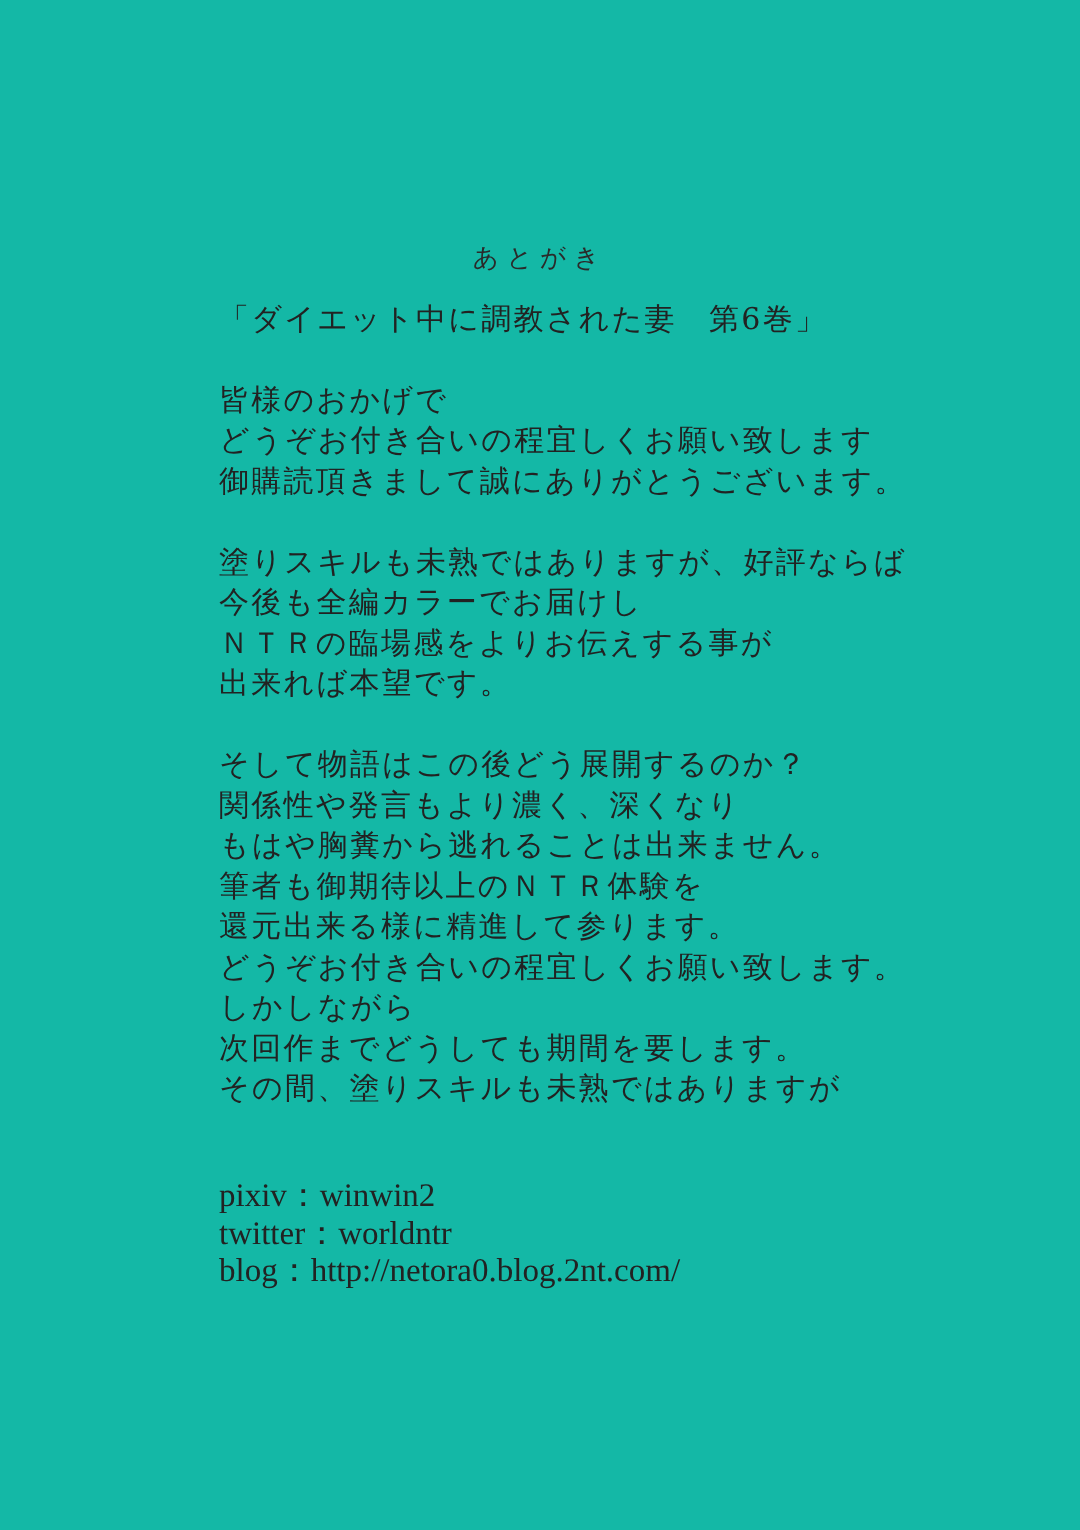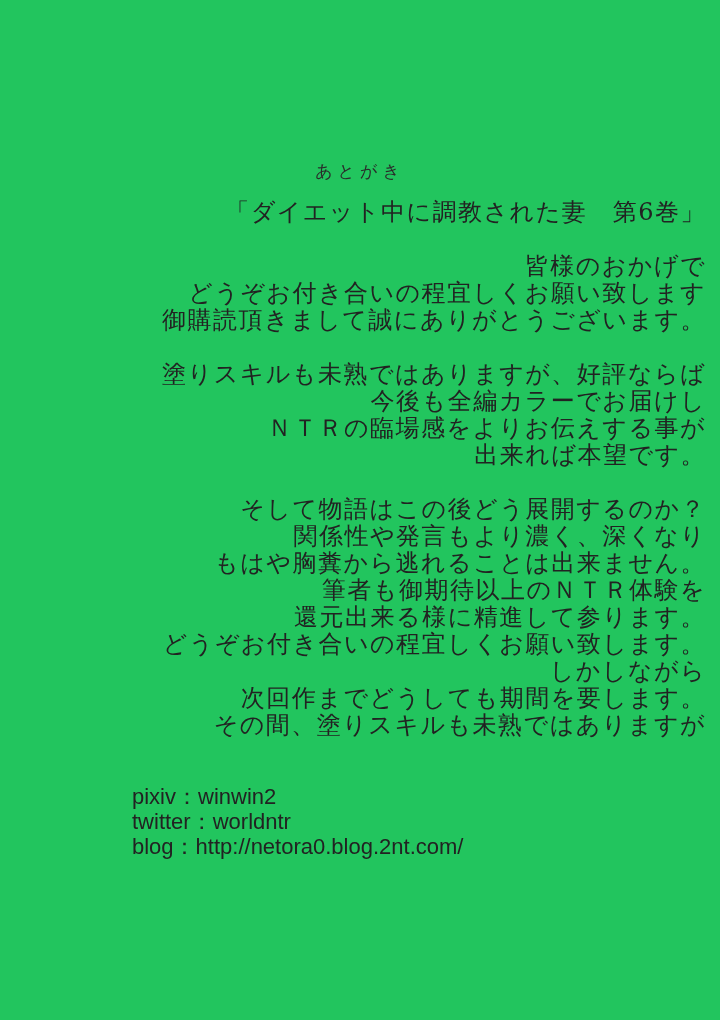--- a/index.html
+++ b/index.html
@@ -1,34 +1,34 @@
 <!DOCTYPE html>
 <html><head>
 <meta charset="utf-8">
 <style>
   html, body { margin: 0; padding: 0; background: #ffffff; }
   body { width: 720px; height: 1020px; position: relative; overflow: hidden; }
   .page {
     position: absolute; left: 0; top: 0; width: 720px; height: 1020px;
-    background: #22c55e; color: #222222;
+    background: #14b8a6; color: #222222;
     font-family: "DejaVu Serif", "Liberation Serif", serif;
   }
   .title {
     position: absolute; top: 160px; left: 0; width: 720px;
     text-align: center; font-size: 17px; letter-spacing: 5px; color: #2a2a2a;
   }
   .body {
     position: absolute; left: 146px; top: 199px; width: 560px;
-    font-size: 24px; line-height: 27px; letter-spacing: 1.5px; color: #222222; text-align: right;
+    font-size: 20px; line-height: 27px; letter-spacing: 1.5px; color: #222222;
   }
   .line { white-space: nowrap; height: 27px; }
   .gap { height: 27px; }
   .links {
-    position: absolute; left: 132px; top: 784px; width: 560px;
-    font-family: Liberation Sans, sans-serif;
+    position: absolute; left: 146px; top: 784px; width: 560px;
+    font-family: Liberation Serif, serif;
     font-size: 22px; line-height: 25px; color: #222222;
   }
   .links .line { height: 25px; }
 </style>
 </head>
 <body>
 
 <div class="page">
   <div class="title">あとがき</div>
 

